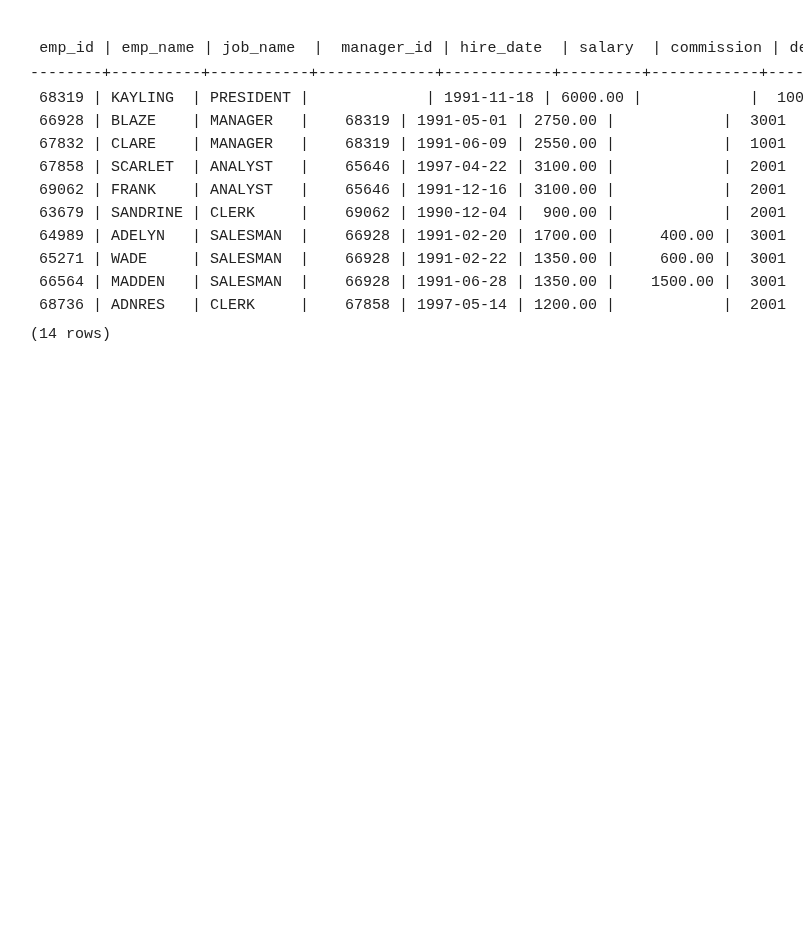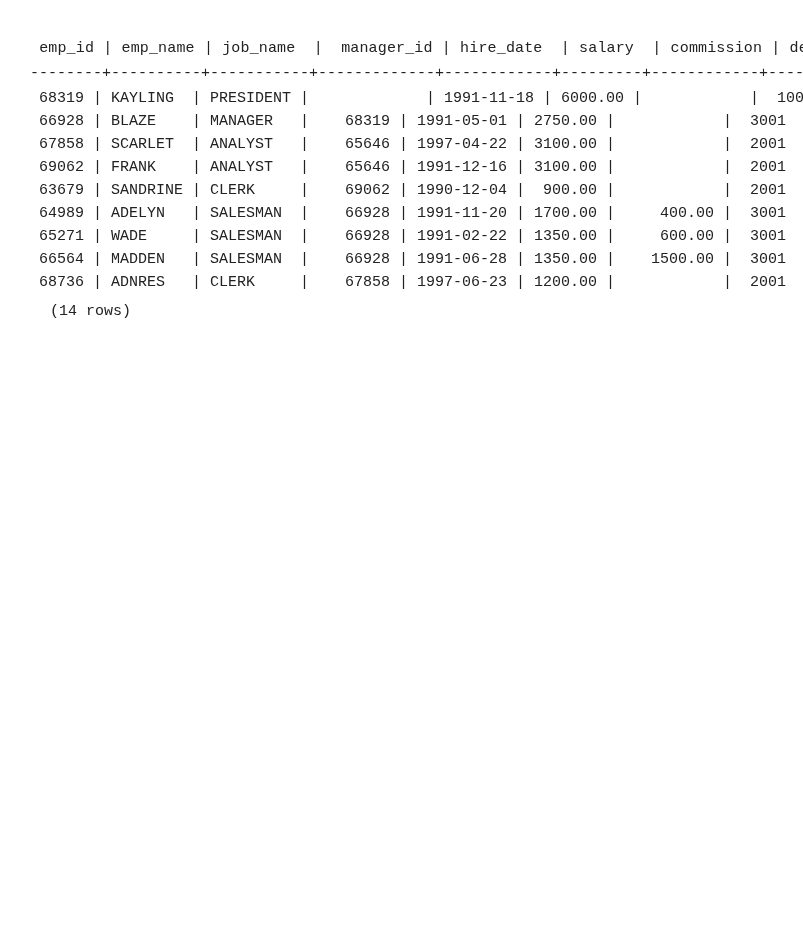--- a/index.html
+++ b/index.html
@@ -24,34 +24,34 @@
     .separator-row {
       margin-bottom: 8px;
       white-space: pre;
     }
     .data-row {
       margin-bottom: 6px;
       white-space: pre;
     }
     .footer {
       margin-top: 12px;
-      margin-left: 20px;
     }
   </style>
 </head>
 <body>
 
 <div>
   <div class="header-row"> emp_id | emp_name | job_name  |  manager_id | hire_date  | salary  | commission | dep_id</div>
   <div class="separator-row">--------+----------+-----------+-------------+------------+---------+------------+--------</div>
   <div id="data-rows-container">
       <div class="data-row"> 68319 | KAYLING  | PRESIDENT |             | 1991-11-18 | 6000.00 |            |  1001</div>
       <div class="data-row"> 66928 | BLAZE    | MANAGER   |    68319 | 1991-05-01 | 2750.00 |            |  3001</div>
+      <div class="data-row"> 67832 | CLARE    | MANAGER   |    68319 | 1991-06-09 | 2550.00 |            |  1001</div>
       <div class="data-row"> 67858 | SCARLET  | ANALYST   |    65646 | 1997-04-22 | 3100.00 |            |  2001</div>
       <div class="data-row"> 69062 | FRANK    | ANALYST   |    65646 | 1991-12-16 | 3100.00 |            |  2001</div>
       <div class="data-row"> 63679 | SANDRINE | CLERK     |    69062 | 1990-12-04 |  900.00 |            |  2001</div>
-      <div class="data-row"> 64989 | ADELYN   | SALESMAN  |    66928 | 1991-11-20 | 1700.00 |     400.00 |  3001</div>
+      <div class="data-row"> 64989 | ADELYN   | SALESMAN  |    66928 | 1991-02-20 | 1700.00 |     400.00 |  3001</div>
       <div class="data-row"> 65271 | WADE     | SALESMAN  |    66928 | 1991-02-22 | 1350.00 |     600.00 |  3001</div>
       <div class="data-row"> 66564 | MADDEN   | SALESMAN  |    66928 | 1991-06-28 | 1350.00 |    1500.00 |  3001</div>
-      <div class="data-row"> 68736 | ADNRES   | CLERK     |    67858 | 1997-06-23 | 1200.00 |            |  2001</div>
+      <div class="data-row"> 68736 | ADNRES   | CLERK     |    67858 | 1997-05-14 | 1200.00 |            |  2001</div>
     </div>
   <div class="footer">(14 rows)</div>
 </div>
 
 </body></html>

